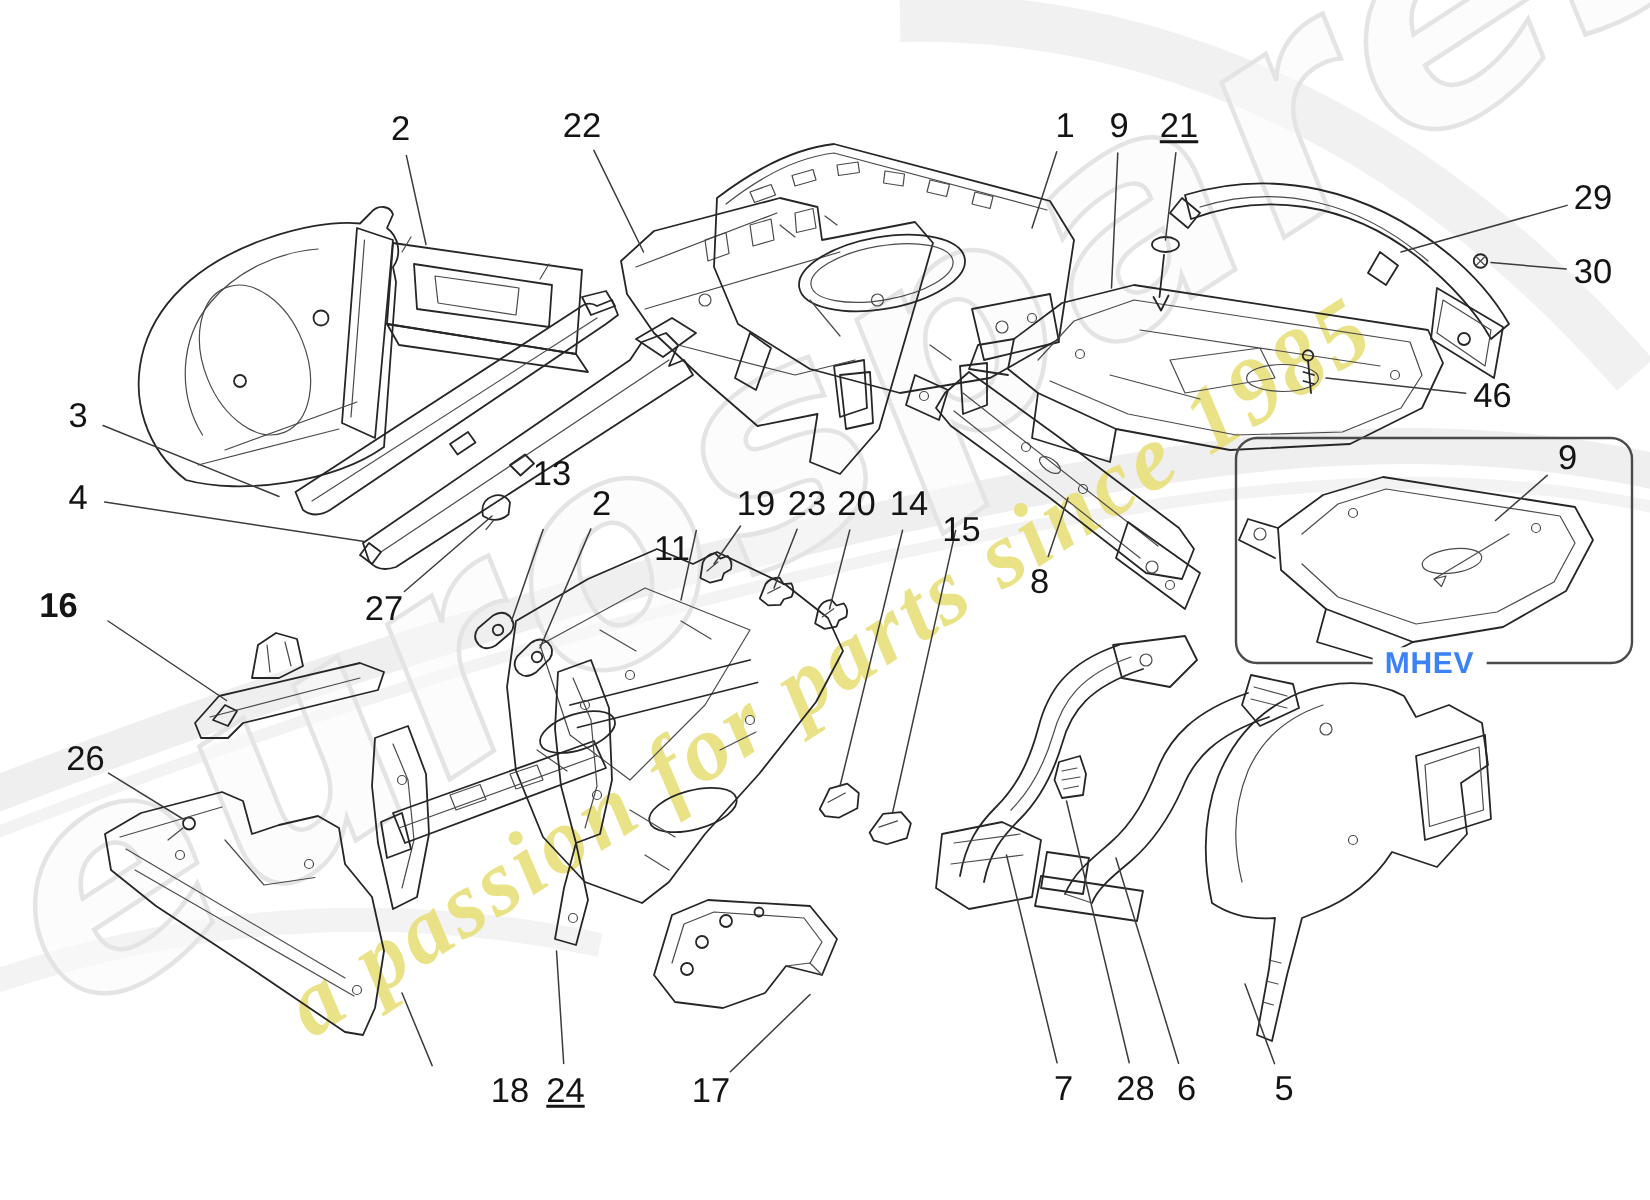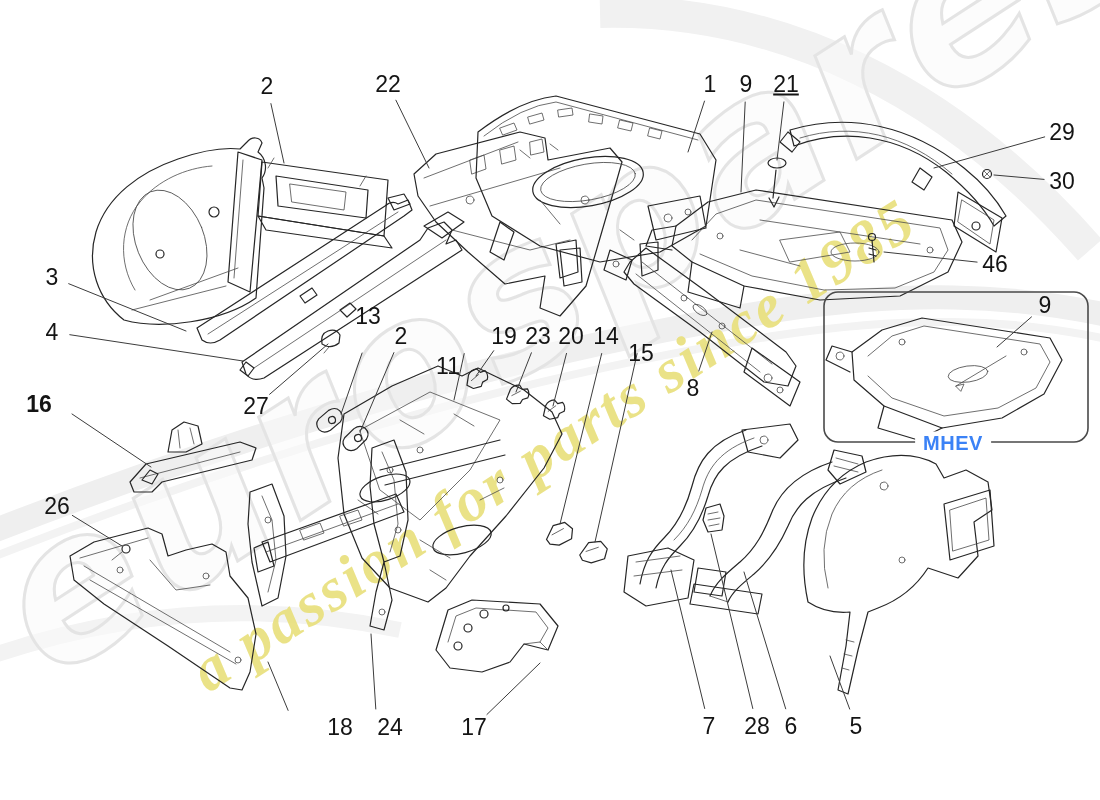--- a/index.html
+++ b/index.html
@@ -331,21 +331,21 @@
       <div class="callout" style="left: 448px; top: 336px; margin-top: 30px;">11</div>
       <div class="callout" style="left: 504px; top: 336px;">19</div>
       <div class="callout" style="left: 538px; top: 336px;">23</div>
       <div class="callout" style="left: 571px; top: 336px;">20</div>
       <div class="callout" style="left: 606px; top: 336px;">14</div>
       <div class="callout" style="left: 641px; top: 353px;">15</div>
       <div class="callout" style="left: 693px; top: 388px;">8</div>
       <div class="callout" style="left: 39px; top: 404px; font-weight: bold;">16</div>
       <div class="callout" style="left: 57px; top: 506px;">26</div>
       <div class="callout" style="left: 295px; top: 727px; margin-left: 45px;">18</div>
-      <div class="callout" style="left: 390px; top: 727px;">24</div>
+      <div class="callout" style="left: 377px; top: 727px; text-decoration: underline;">24</div>
       <div class="callout" style="left: 474px; top: 727px;">17</div>
       <div class="callout" style="left: 709px; top: 726px;">7</div>
       <div class="callout" style="left: 757px; top: 726px;">28</div>
       <div class="callout" style="left: 791px; top: 726px;">6</div>
       <div class="callout" style="left: 856px; top: 726px;">5</div>
       <div class="callout" style="left: 1045px; top: 305px;">9</div>
     </div>
 </div>
 
 </body></html>

